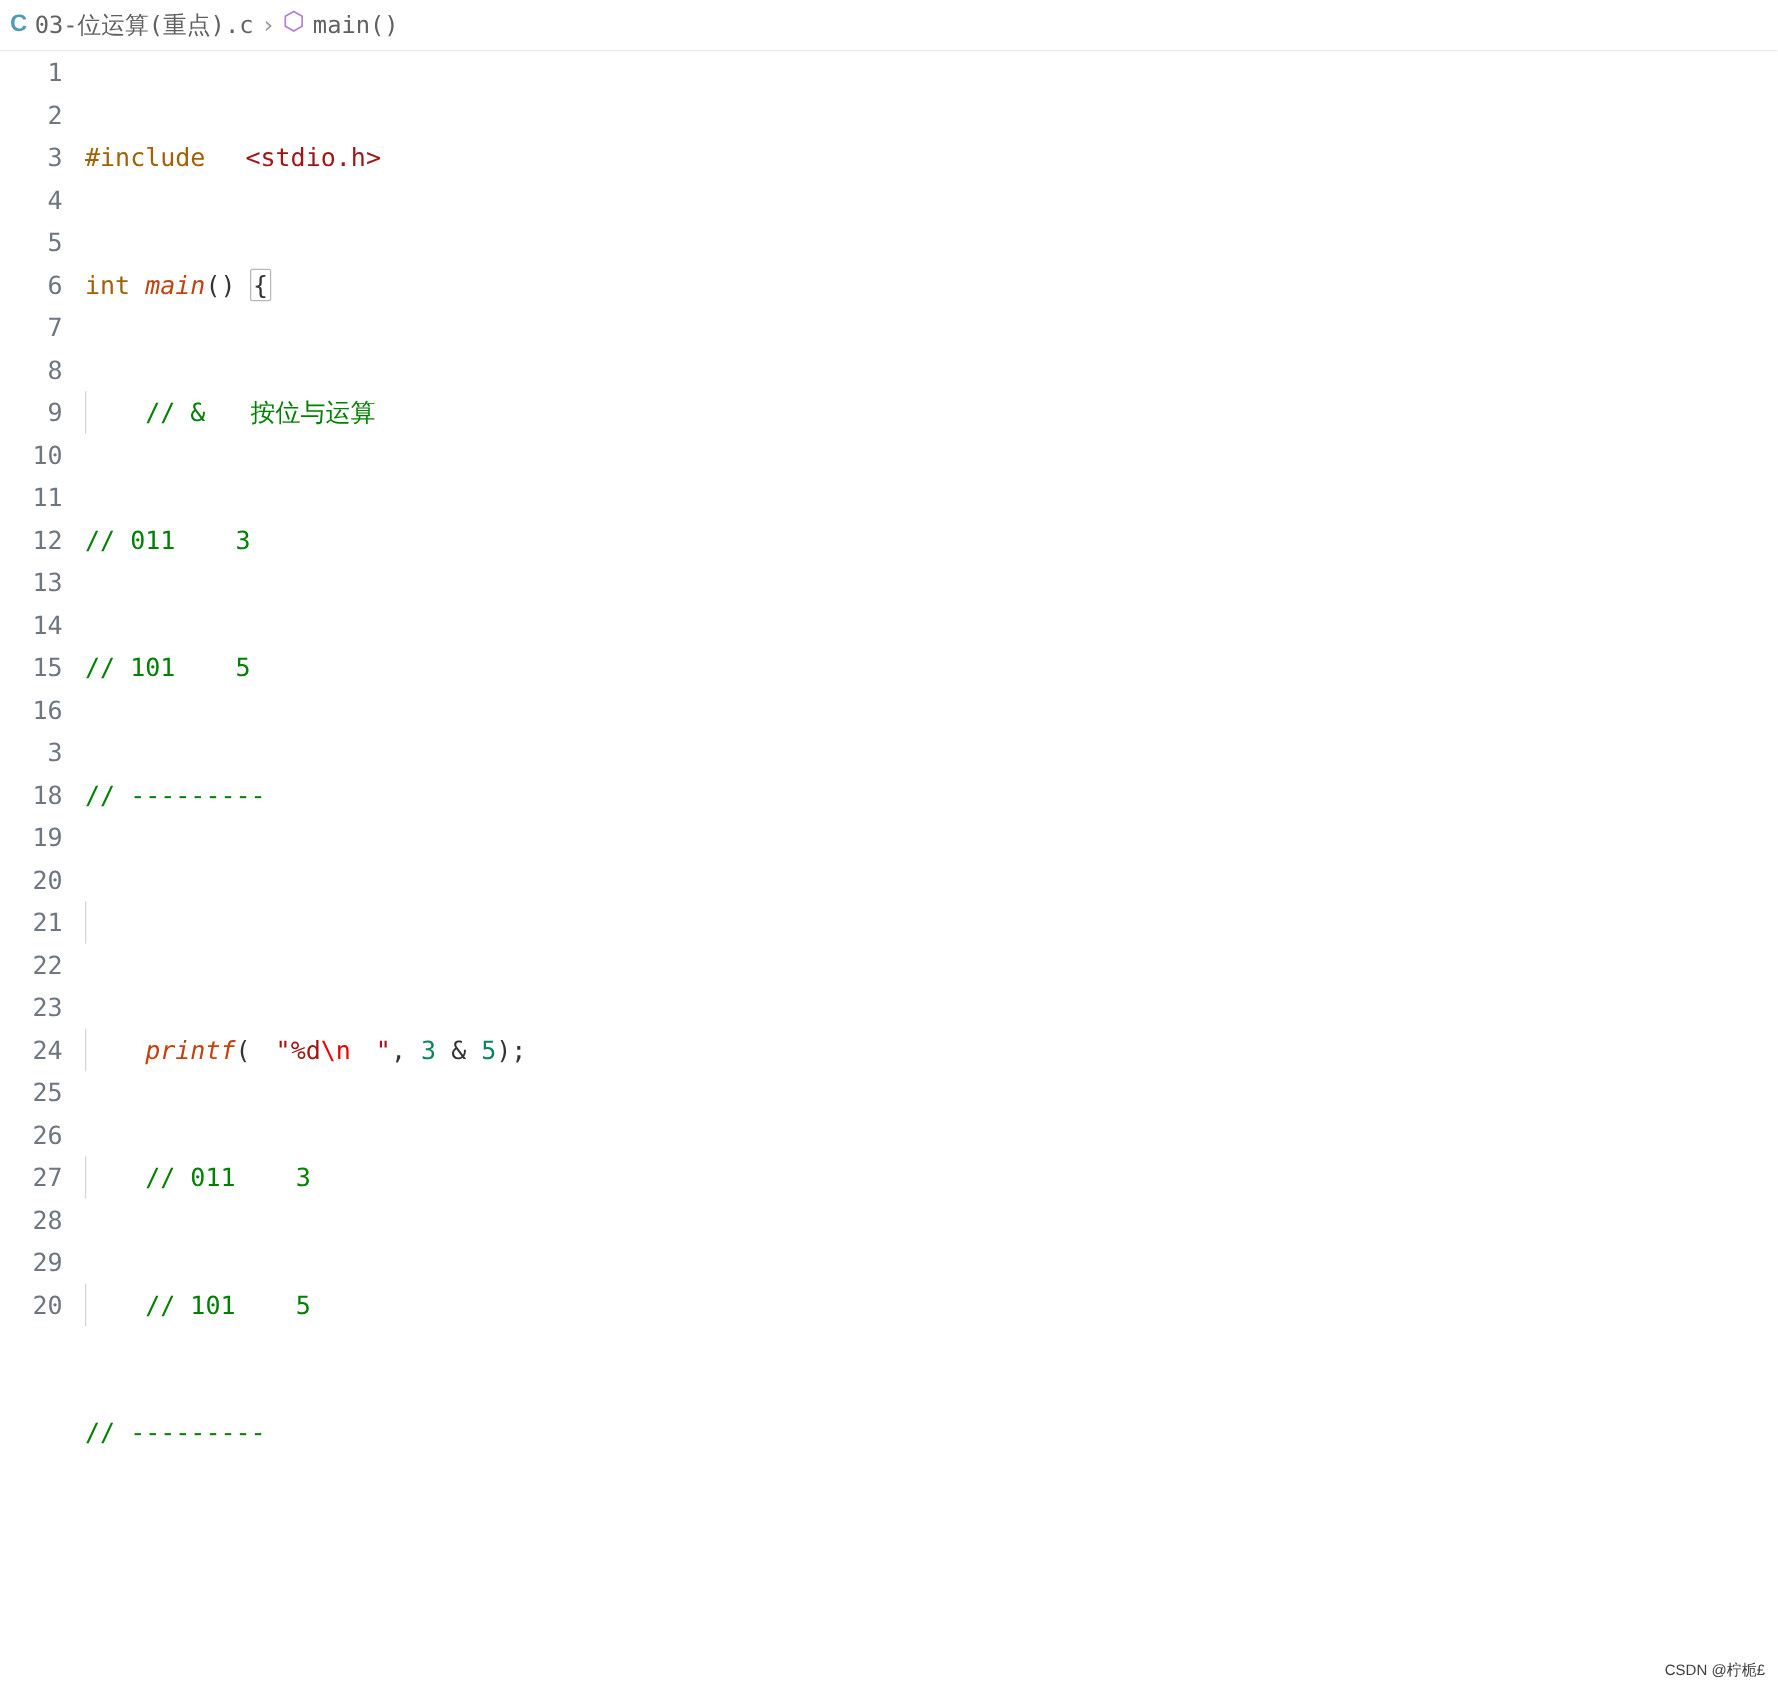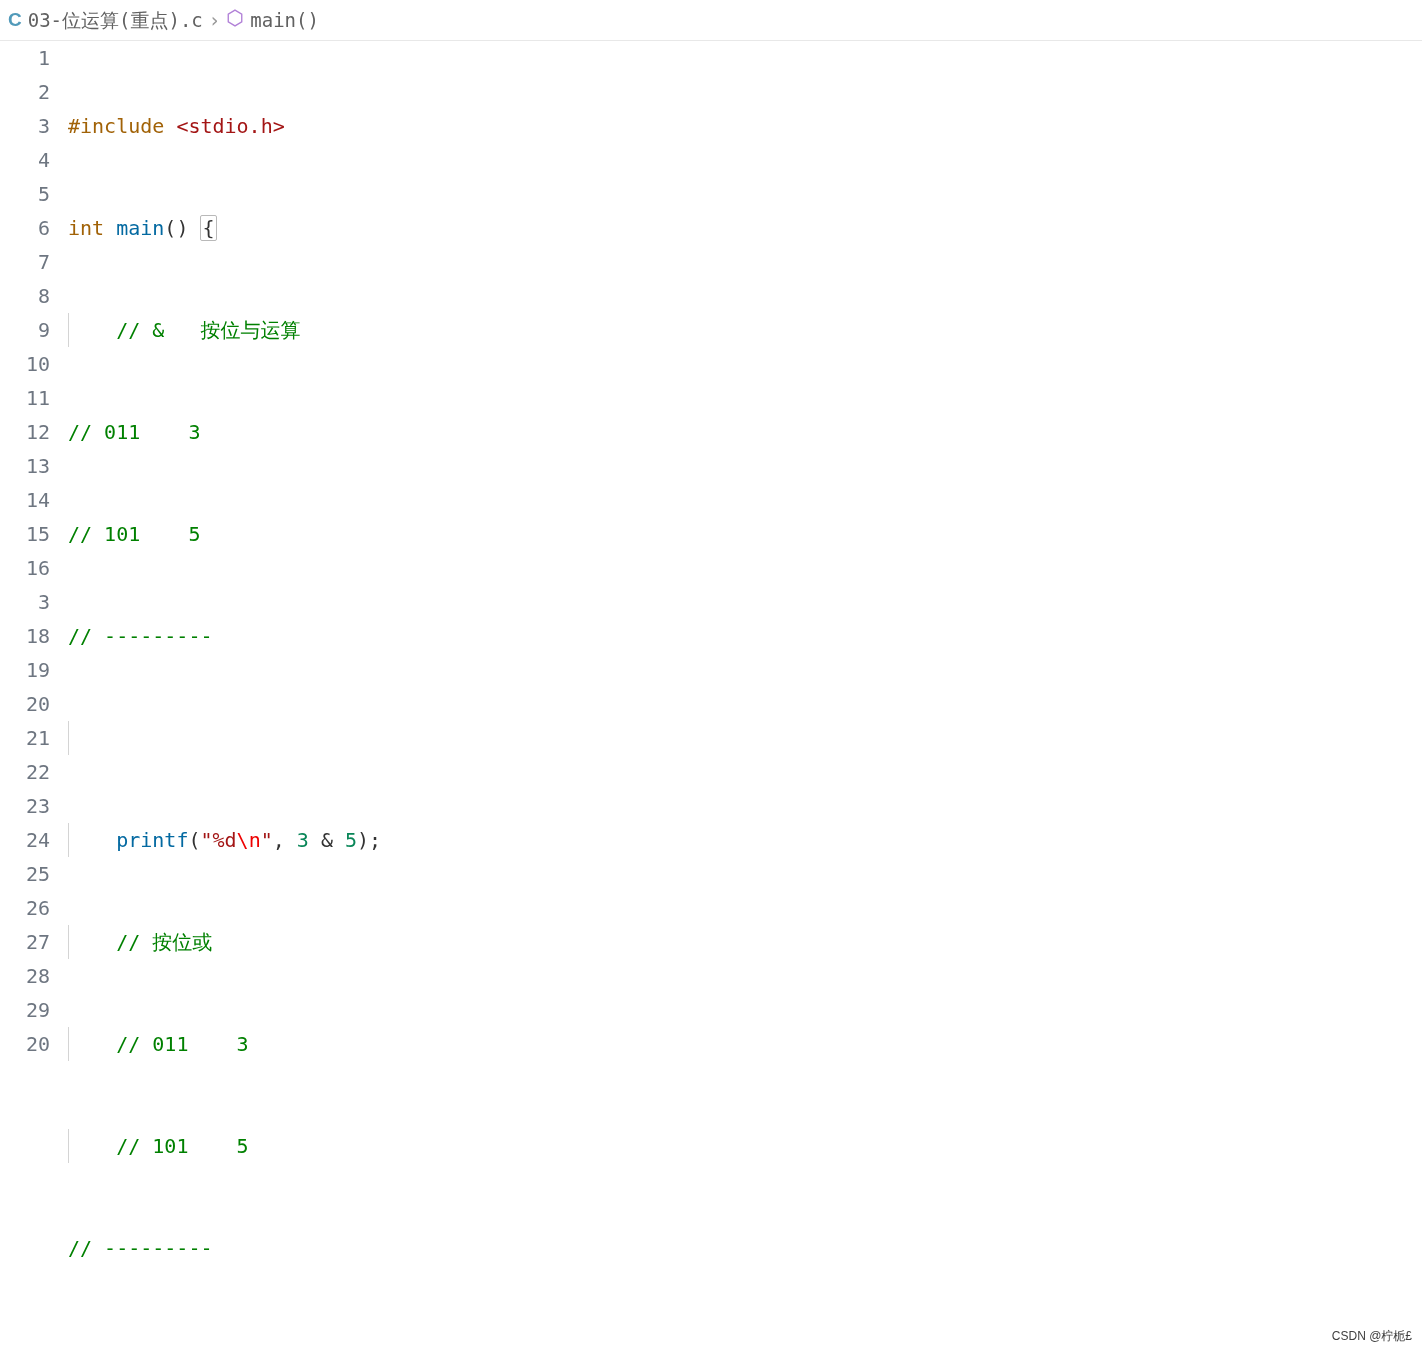--- a/index.html
+++ b/index.html
@@ -56,22 +56,22 @@
       position: relative;
     }
     .indent-guide {
       border-left: 1px solid #d4d4d4;
       position: absolute;
       top: 0;
       bottom: 0;
       left: 0;
     }
     .tok-keyword { color: #a16207; }
-    .tok-func { color: #0369a1; }
-    .tok-string { color: #a31515; }
+    .tok-func { color: #c2410c; font-style: italic; }
+    .tok-string { color: #a31515; margin-left: 20px; }
     .tok-num { color: #098658; }
     .tok-comment { color: #008000; margin-top: 20px; }
     .tok-punct { color: #333333; }
     .tok-escape { color: #ee0000; }
     .bracket-hl {
       border: 1px solid #b9b9b9;
       border-radius: 2px;
       padding: 0 1px;
     }
     .watermark {
@@ -133,21 +133,20 @@
   </div>
   <div class="code">
     <div class="line"><span class="tok-keyword">#include</span> <span class="tok-string">&lt;stdio.h&gt;</span></div>
     <div class="line"><span class="tok-keyword">int</span> <span class="tok-func">main</span><span class="tok-punct">()</span> <span class="tok-punct bracket-hl">{</span></div>
     <div class="line"><span class="indent-guide"></span>    <span class="tok-comment">// &amp;   按位与运算</span></div>
     <div class="line"><span class="tok-comment">// 011    3</span></div>
     <div class="line"><span class="tok-comment">// 101    5</span></div>
     <div class="line"><span class="tok-comment">// ---------</span></div>
     <div class="line"><span class="indent-guide"></span></div>
     <div class="line"><span class="indent-guide"></span>    <span class="tok-func">printf</span><span class="tok-punct">(</span><span class="tok-string">"%d</span><span class="tok-escape">\n</span><span class="tok-string">"</span><span class="tok-punct">, </span><span class="tok-num">3</span><span class="tok-punct"> &amp; </span><span class="tok-num">5</span><span class="tok-punct">);</span></div>
-    <div class="line"><span class="indent-guide"></span>    <span class="tok-comment">// 按位或</span></div>
     <div class="line"><span class="indent-guide"></span>    <span class="tok-comment">// 011    3</span></div>
     <div class="line"><span class="indent-guide"></span>    <span class="tok-comment">// 101    5</span></div>
     <div class="line"><span class="tok-comment">// ---------</span></div>
     
     
     
     
     
     
     

